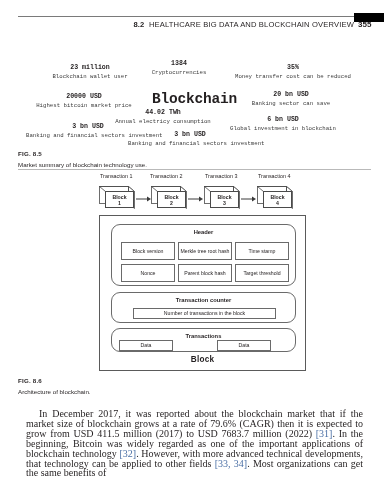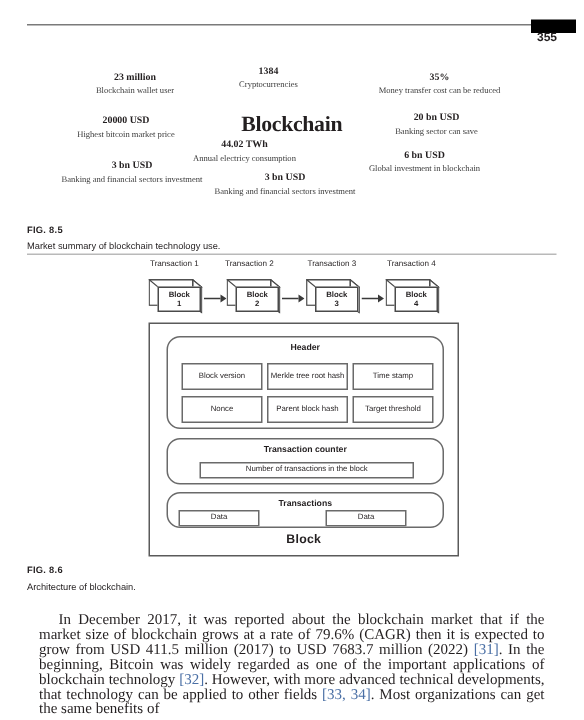--- a/index.html
+++ b/index.html
@@ -52,23 +52,23 @@
     left: 358px; top: 4px;
     font-family: "Liberation Sans", sans-serif;
     font-size: 8px;
     font-weight: bold;
     color: #231f20;
   }
 
   
   #fig85 {
     position: absolute;
-    left: 18px; top: 44px;
+    left: 18px; top: 60px;
     width: 353px; height: 96px;
-    font-family: Liberation Serif, serif;
+    font-family: Liberation Mono, monospace;
   }
   .cloud-item {
     position: absolute;
     text-align: center;
     white-space: nowrap;
     color: #231f20;
   }
   .cloud-item .val {
     display: block;
     font-weight: bold;
@@ -224,20 +224,23 @@
     hyphens: none;
   }
   #body-para .cite { color: #4a6fa5; }
 </style>
 </head>
 <body>
 
 <div id="running-head">
   <div id="head-rule"></div>
   <div id="head-blackbar"></div>
+  <div id="head-text">
+    <span class="sec">8.2</span><span>&nbsp;&nbsp;</span><span class="title">HEALTHCARE BIG DATA AND BLOCKCHAIN OVERVIEW</span>
+  </div>
   <div id="head-pageno">355</div>
 </div>
 
 <div id="fig85">
 
   <div class="cloud-item" style="left:22px; top:4px; width:100px;">
     <span class="val">23 million</span>
     <span class="lbl">Blockchain wallet user</span>
   </div>
 

